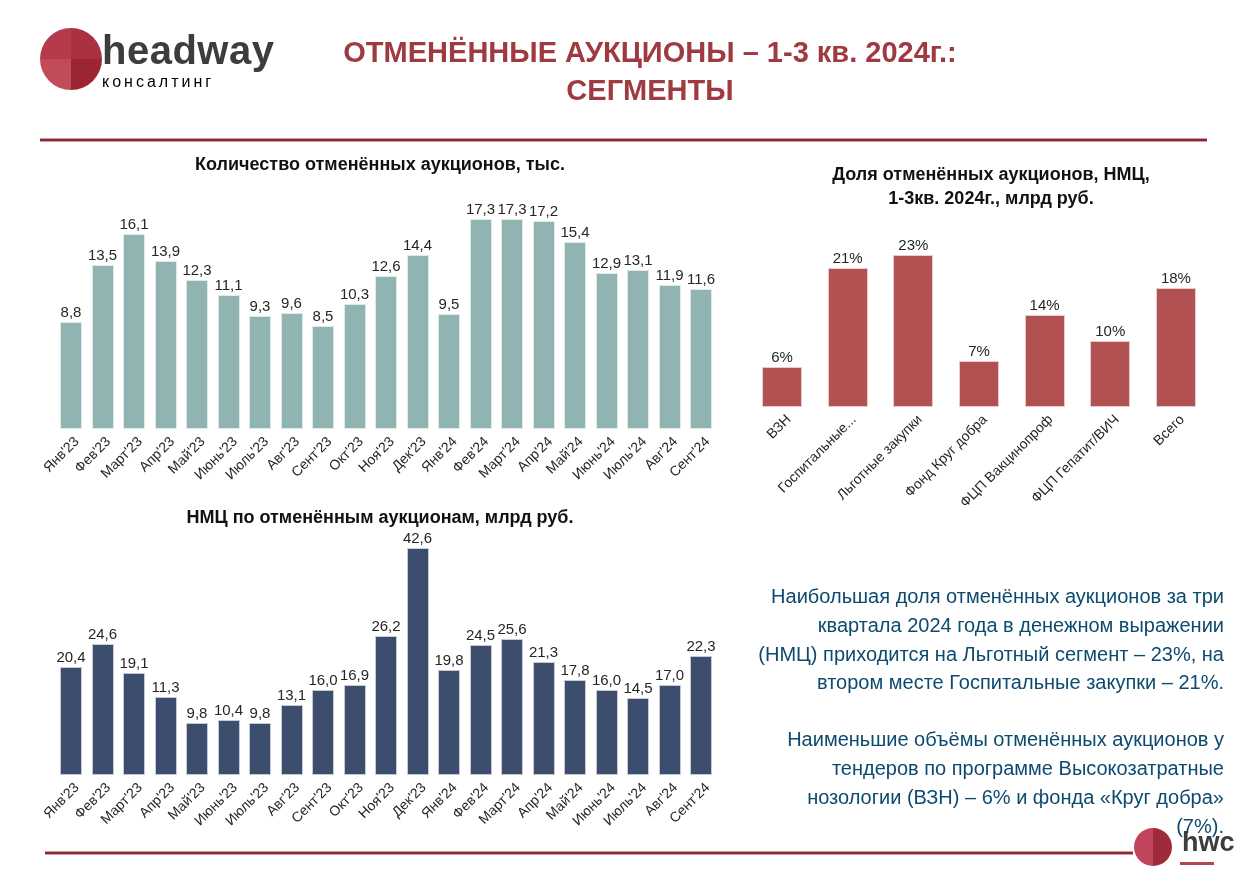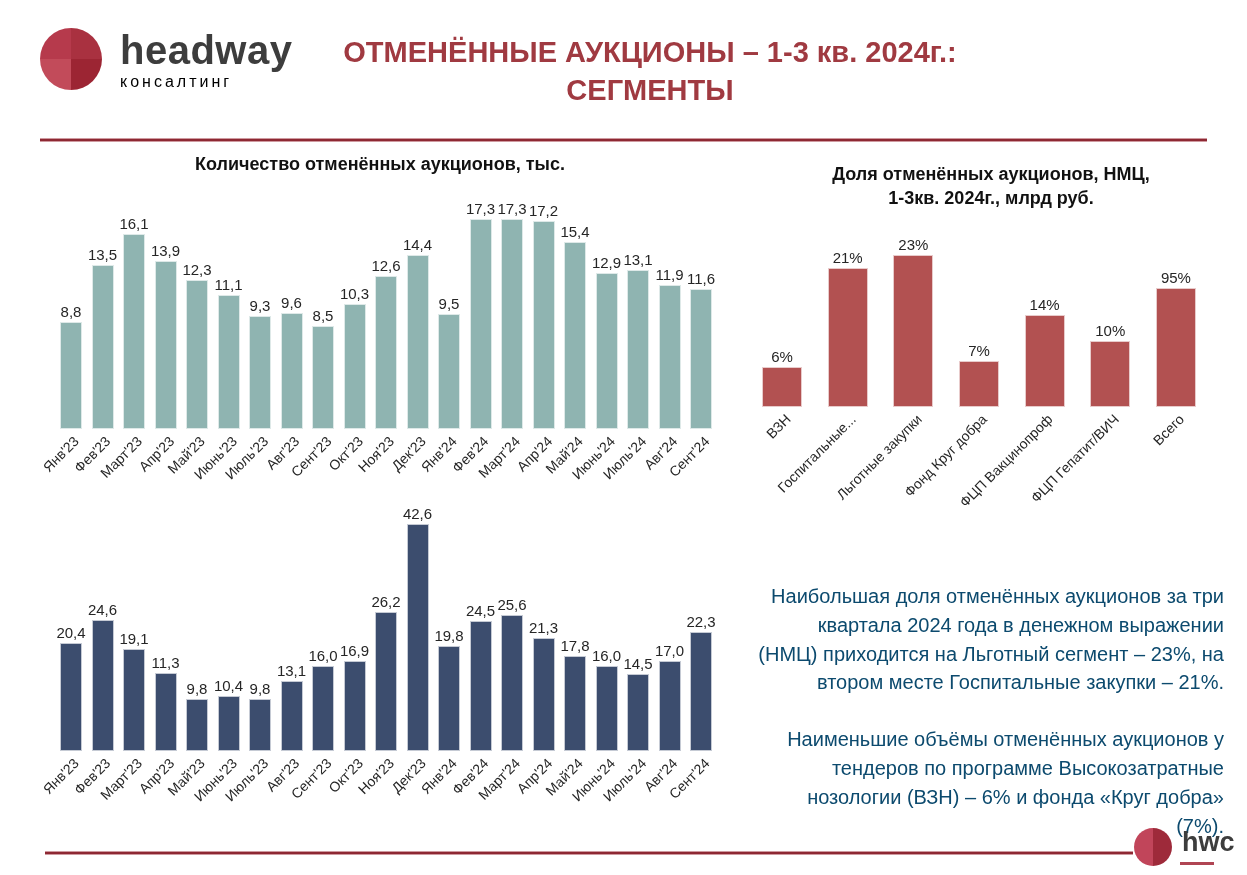--- a/index.html
+++ b/index.html
@@ -3,21 +3,21 @@
 <meta charset="utf-8">
 <style>
   html,body{margin:0;padding:0;}
   body{font-family:"Liberation Sans", sans-serif; background:#e8e8e8;}
   .slide{position:relative;width:1247px;height:875px;background:#ffffff;overflow:hidden;margin:0 auto;}
 
   
   .logo{position:absolute;left:40px;top:28px;display:flex;align-items:flex-start;}
   .logo-circle{width:62px;height:62px;border-radius:50%;
     background:conic-gradient(#a93140 0 90deg,#9c2533 90deg 180deg,#c24b5a 180deg 270deg,#b63a4c 270deg 360deg);}
-  .logo-textwrap{margin-left:18px;}
+  .logo-textwrap{margin-left:0;}
   .logo-name{font-size:40px;font-weight:600;color:#3d3d3d;letter-spacing:0.5px;line-height:1.0;margin-top:2px;}
   .logo-sub{font-size:16px;letter-spacing:3px;color:#000000;margin-top:3px;}
 
   .page-title{position:absolute;left:300px;top:34px;width:700px;text-align:center;
     color:#a03a41;font-size:29px;font-weight:700;line-height:1.3;}
 
   .divider{position:absolute;height:4px;
     background:linear-gradient(180deg,#cf9aa0 0 22%,#8e2833 22% 78%,#cf9aa0 78% 100%);}
   .divider-top{left:40px;width:1167px;top:138px;}
   .divider-bottom{left:45px;width:1088px;top:851px;}
@@ -263,21 +263,21 @@
         </div>
         <div class="col">
           <div class="vlabel">14%</div>
           <div class="bar" style="height: 92px; background: rgb(178, 81, 81);"></div>
         </div>
         <div class="col">
           <div class="vlabel">10%</div>
           <div class="bar" style="height: 66px; background: rgb(178, 81, 81);"></div>
         </div>
         <div class="col">
-          <div class="vlabel">95%</div>
+          <div class="vlabel">18%</div>
           <div class="bar" style="height: 119px; background: rgb(178, 81, 81);"></div>
         </div>
       </div>
     <div class="xlabels">
         <div class="xcell">
           <span class="xlab">ВЗН</span>
         </div>
         <div class="xcell">
           <span class="xlab">Госпитальные...</span>
         </div>
@@ -293,20 +293,21 @@
         <div class="xcell">
           <span class="xlab">ФЦП Гепатит/ВИЧ</span>
         </div>
         <div class="xcell">
           <span class="xlab">Всего</span>
         </div>
       </div>
   </div>
 
   <div class="chart chart-nmc">
+    <div class="ctitle">НМЦ по отменённым аукционам, млрд руб.</div>
     <div class="plot">
         <div class="col">
           <div class="vlabel">20,4</div>
           <div class="bar" style="height: 108px; background: rgb(60, 77, 110);"></div>
         </div>
         <div class="col">
           <div class="vlabel">24,6</div>
           <div class="bar" style="height: 131px; background: rgb(60, 77, 110);"></div>
         </div>
         <div class="col">

